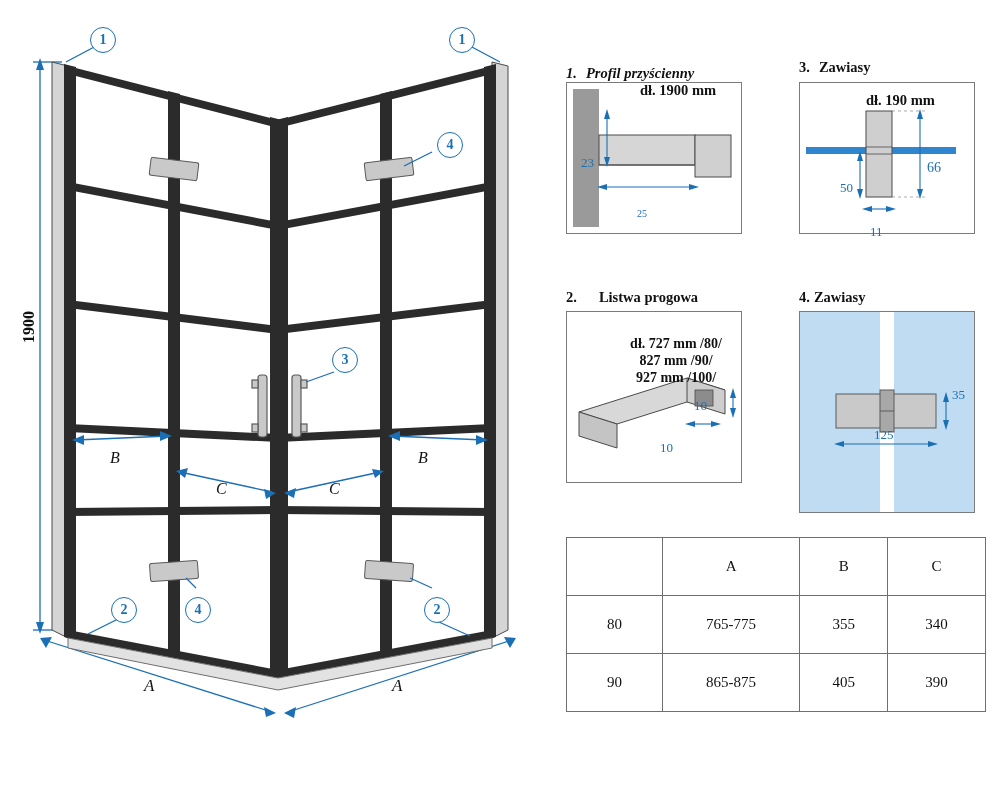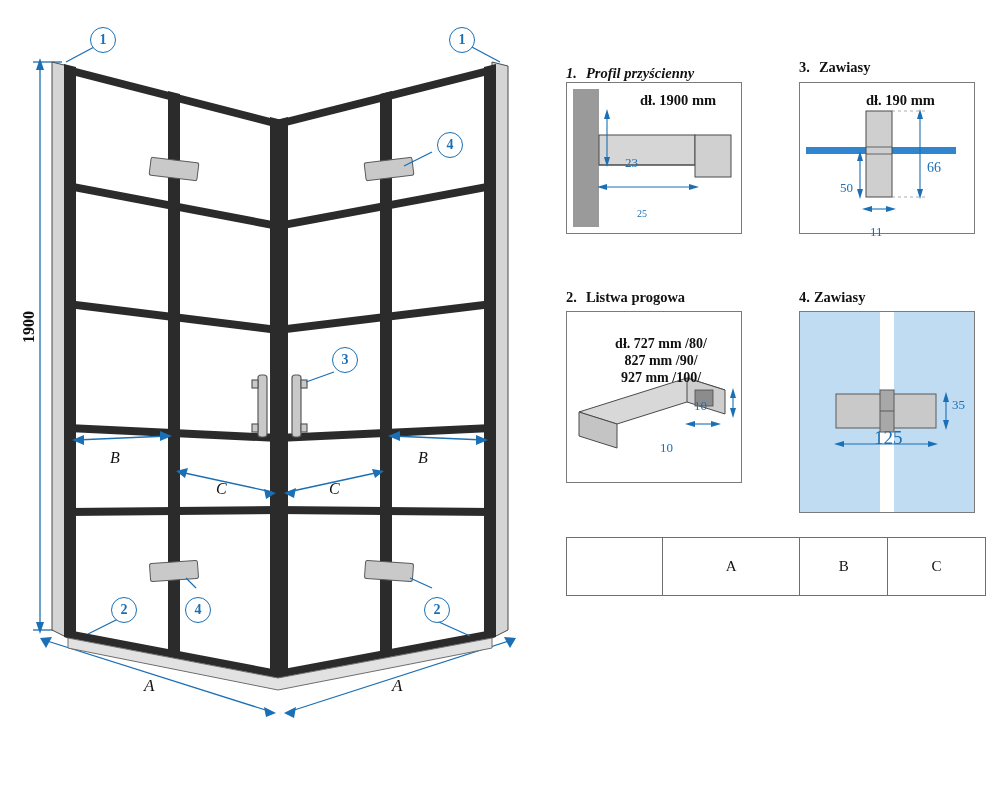--- a/index.html
+++ b/index.html
@@ -230,24 +230,24 @@
         <line x1="40" y1="30" x2="40" y2="80"></line>
         <polygon points="40,26 37,36 43,36" fill="#1a6fb5" stroke="none"></polygon>
         <polygon points="40,84 37,74 43,74" fill="#1a6fb5" stroke="none"></polygon>
 
         <line x1="34" y1="104" x2="128" y2="104"></line>
         <polygon points="30,104 40,101 40,107" fill="#1a6fb5" stroke="none"></polygon>
         <polygon points="132,104 122,101 122,107" fill="#1a6fb5" stroke="none"></polygon>
       </g>
     </svg>
   </div>
-  <div class="abs lbl" style="left:640px; top:92px; font-size:14.5px; font-weight:bold;">
+  <div class="abs lbl" style="left:640px; top:82px; font-size:14.5px; font-weight:bold;">
     <span>dł. 1900 mm</span>
   </div>
-  <div class="abs lbl blue" style="left:581px; top:155px; font-size:13px;margin-left:44px;">
+  <div class="abs lbl blue" style="left:581px; top:155px; font-size:13px;">
     <span>23</span>
   </div>
   <div class="abs lbl blue" style="left:637px; top:208px; font-size:10px;">
     <span>25</span>
   </div>
 
   <div class="abs" style="left:799px; top:58px;">
     <span class="panel-title">3.</span>
     <span class="panel-title" style="margin-left:5px;">Zawiasy</span>
   </div>
@@ -285,41 +285,41 @@
   </div>
   <div class="abs lbl blue" style="left:840px; top:180px; font-size:13px;">
     <span>50</span>
   </div>
   <div class="abs lbl blue" style="left:870px; top:224px; font-size:13px;">
     <span>11</span>
   </div>
 
   <div class="abs" style="left:566px; top:288px;">
     <span class="panel-title">2.</span>
-    <span class="panel-title" style="margin-left:5px;">Listwa progowa</span>
+    <span class="panel-title" style="margin-left:18px;">Listwa progowa</span>
   </div>
   <div class="abs panel-box" style="left:566px; top:311px; width:176px; height:172px;">
     <svg width="174" height="170" viewBox="0 0 174 170">
 
       <polygon points="12,100 120,66 158,78 50,112" fill="#d8d8d8" stroke="#4a4a4a" stroke-width="1"></polygon>
       <polygon points="12,100 50,112 50,136 12,124" fill="#c4c4c4" stroke="#4a4a4a" stroke-width="1"></polygon>
       <polygon points="120,66 158,78 158,102 120,90" fill="#cecece" stroke="#4a4a4a" stroke-width="1"></polygon>
       <rect x="128" y="78" width="18" height="16" fill="#8c8c8c" stroke="#4a4a4a" stroke-width="0.8"></rect>
 
       <g stroke="#1a6fb5" stroke-width="1.1" fill="none">
         <line x1="166" y1="80" x2="166" y2="102"></line>
         <polygon points="166,76 163,86 169,86" fill="#1a6fb5" stroke="none"></polygon>
         <polygon points="166,106 163,96 169,96" fill="#1a6fb5" stroke="none"></polygon>
         <line x1="122" y1="112" x2="150" y2="112"></line>
         <polygon points="118,112 128,109 128,115" fill="#1a6fb5" stroke="none"></polygon>
         <polygon points="154,112 144,109 144,115" fill="#1a6fb5" stroke="none"></polygon>
       </g>
     </svg>
   </div>
-  <div class="abs lbl bold panel-note" style="left:577px; top:318px; width:168px; font-size:14px; white-space:pre-line;">
+  <div class="abs lbl bold panel-note" style="left:592px; top:318px; width:168px; font-size:14px; white-space:pre-line;">
     <span>dł. 727 mm /80/
 827 mm /90/
 927 mm /100/</span>
   </div>
   <div class="abs lbl blue" style="left:694px; top:398px; font-size:13px;">
     <span>10</span>
   </div>
   <div class="abs lbl blue" style="left:660px; top:440px; font-size:13px;">
     <span>10</span>
   </div>
@@ -341,35 +341,47 @@
       <g stroke="#1a6fb5" stroke-width="1.1" fill="none">
         <line x1="146" y1="84" x2="146" y2="114"></line>
         <polygon points="146,80 143,90 149,90" fill="#1a6fb5" stroke="none"></polygon>
         <polygon points="146,118 143,108 149,108" fill="#1a6fb5" stroke="none"></polygon>
         <line x1="38" y1="132" x2="134" y2="132"></line>
         <polygon points="34,132 44,129 44,135" fill="#1a6fb5" stroke="none"></polygon>
         <polygon points="138,132 128,129 128,135" fill="#1a6fb5" stroke="none"></polygon>
       </g>
     </svg>
   </div>
-  <div class="abs lbl blue" style="left:952px; top:397px; font-size:13px;">
+  <div class="abs lbl blue" style="left:952px; top:387px; font-size:13px;">
     <span>35</span>
   </div>
-  <div class="abs lbl blue" style="left:874px; top:427px; font-size:19px;">
+  <div class="abs lbl blue" style="left:874px; top:427px; font-size:13px;">
     <span>125</span>
   </div>
 
   <div class="abs" style="left:566px; top:537px;">
     <table class="dimtable">
       <thead>
         <tr>
           <th style="width:96px;"></th>
           <th style="width:138px;">A</th>
           <th style="width:88px;">B</th>
           <th style="width:98px;">C</th>
         </tr>
       </thead>
       <tbody>
+        <tr>
+          <td>80</td>
+          <td>765-775</td>
+          <td>355</td>
+          <td>340</td>
+        </tr>
+        <tr>
+          <td>90</td>
+          <td>865-875</td>
+          <td>405</td>
+          <td>390</td>
+        </tr>
       </tbody>
     </table>
   </div>
 
 </div>
 
 </body></html>

